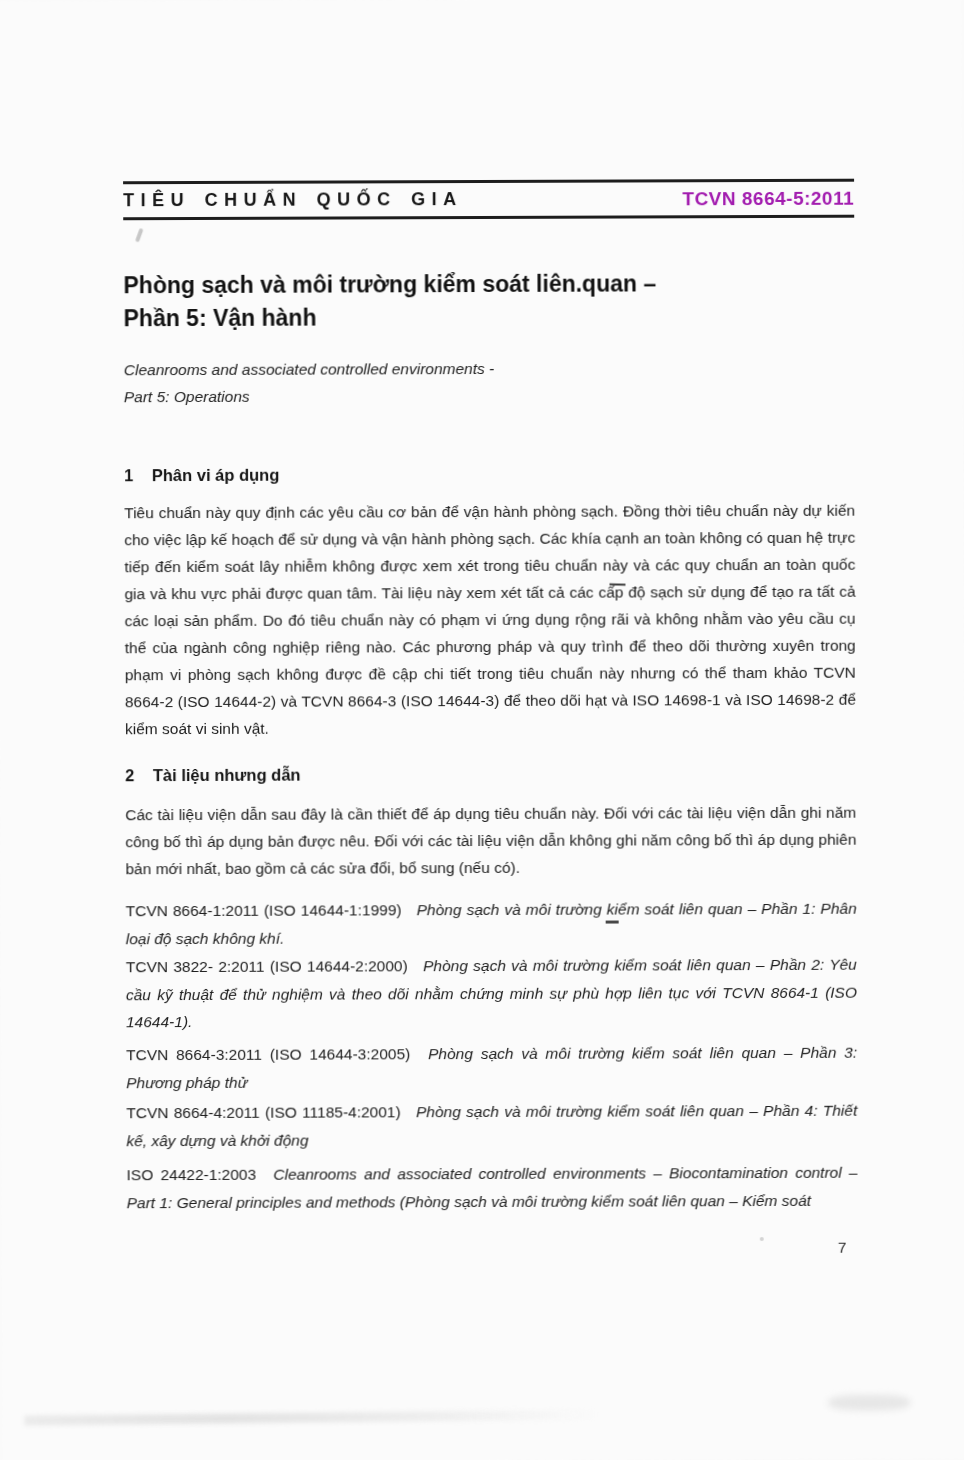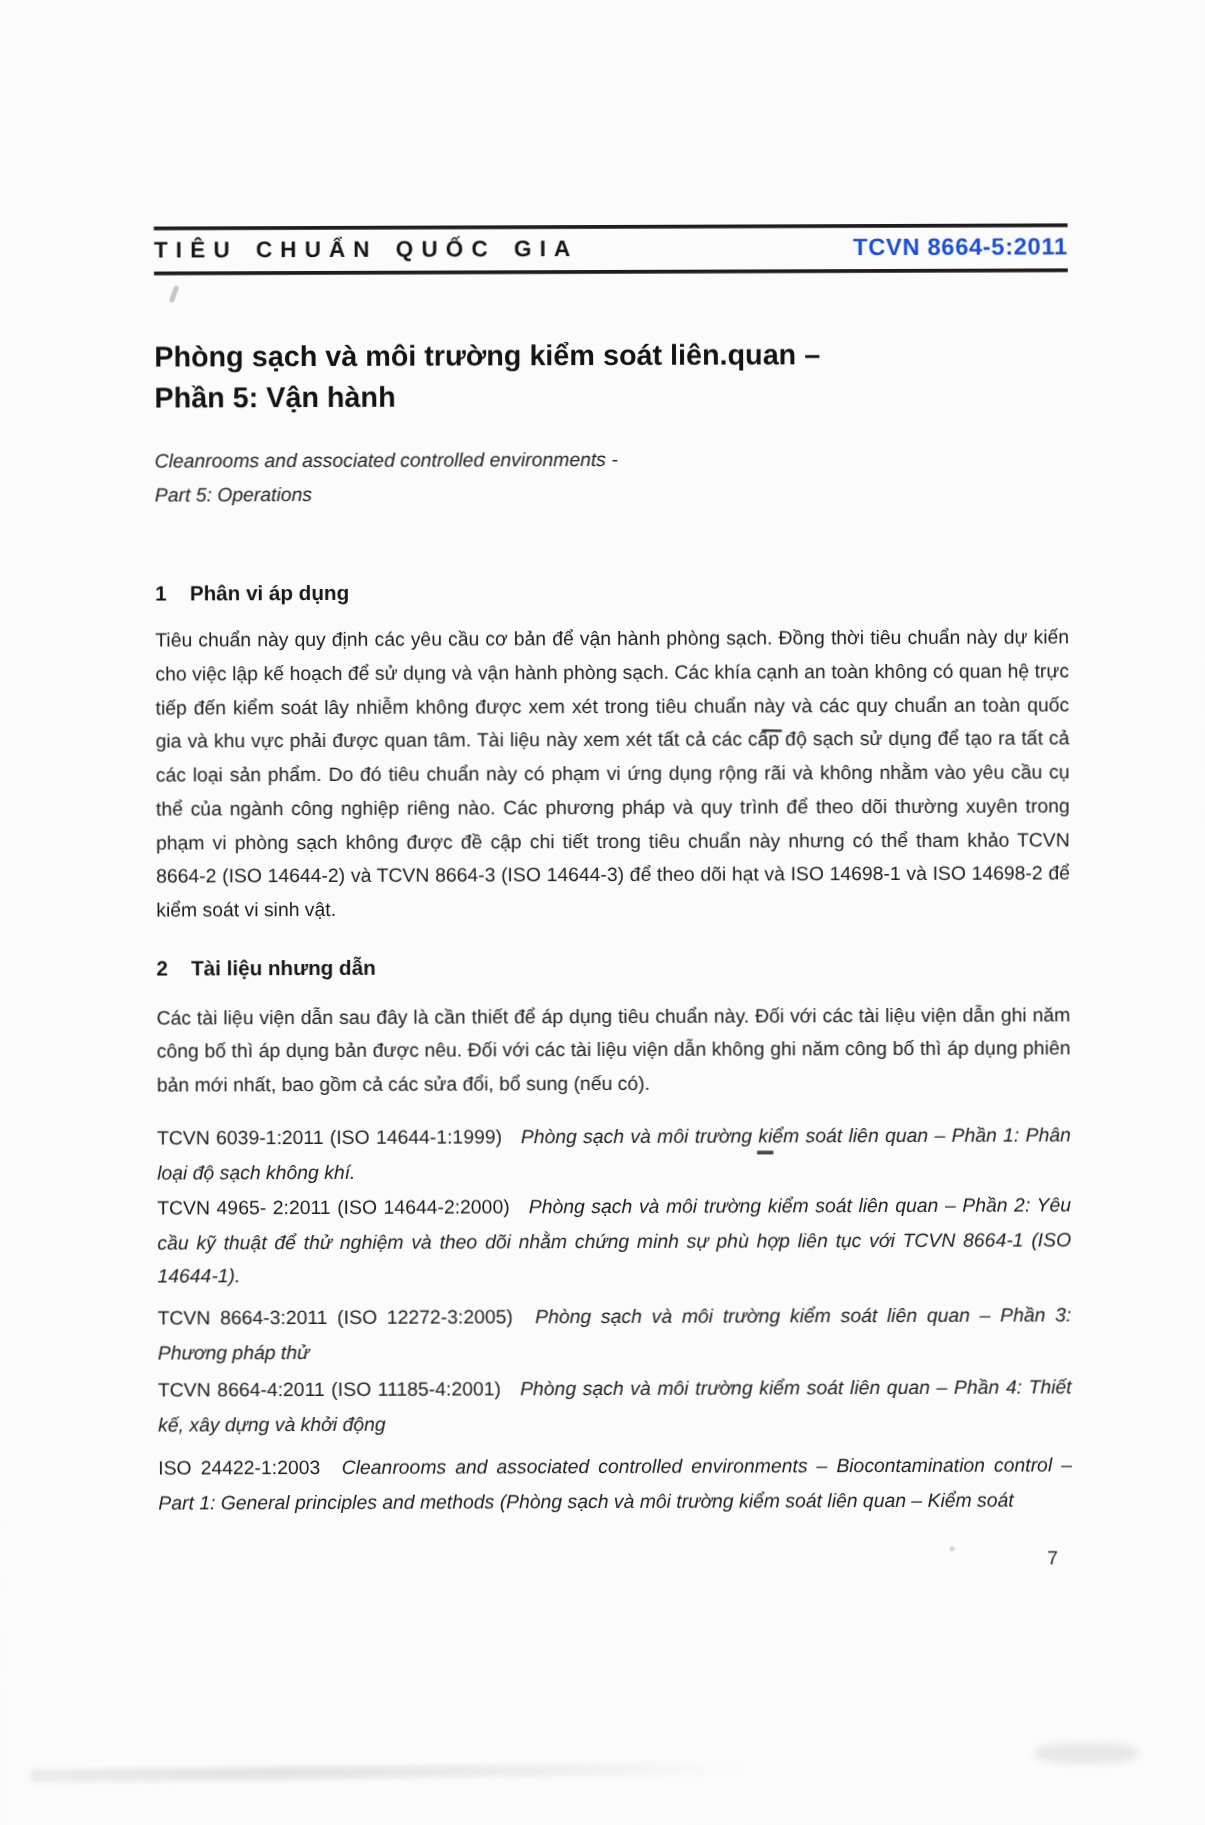--- a/index.html
+++ b/index.html
@@ -40,21 +40,21 @@
     font-weight: bold;
     letter-spacing: 6.5px;
     word-spacing: 3px;
     color: #161616;
     white-space: nowrap;
   }
   .std-header-right {
     font-size: 19px;
     font-weight: bold;
     letter-spacing: 0.5px;
-    color: #1d4ed8;
+    color: #a21caf;
     white-space: nowrap;
   }
   .doc-title {
     position: absolute;
     left: 125px;
     top: 268px;
     width: 740px;
     margin: 0;
     font-size: 23px;
     font-weight: bold;
@@ -181,31 +181,31 @@
   <p class="body-text p1">Tiêu chuẩn này quy định các yêu cầu cơ bản để vận hành phòng sạch. Đồng thời tiêu chuẩn này dự kiến cho việc lập kế hoạch để sử dụng và vận hành phòng sạch. Các khía cạnh an toàn không có quan hệ trực tiếp đến kiểm soát lây nhiễm không được xem xét trong tiêu chuẩn này và các quy chuẩn an toàn quốc gia và khu vực phải được quan tâm. Tài liệu này xem xét tất cả các cấp độ sạch sử dụng để tạo ra tất cả các loại sản phẩm. Do đó tiêu chuẩn này có phạm vi ứng dụng rộng rãi và không nhằm vào yêu cầu cụ thể của ngành công nghiệp riêng nào. Các phương pháp và quy trình để theo dõi thường xuyên trong phạm vi phòng sạch không được đề cập chi tiết trong tiêu chuẩn này nhưng có thể tham khảo TCVN 8664-2 (ISO 14644-2) và TCVN 8664-3 (ISO 14644-3) để theo dõi hạt và ISO 14698-1 và ISO 14698-2 để kiểm soát vi sinh vật.</p>
 
   <h2 class="sec sec-2">
     <span class="sec-num">2</span>
     <span class="sec-label">Tài liệu nhưng dẫn</span>
   </h2>
 
   <p class="body-text p2">Các tài liệu viện dẫn sau đây là cần thiết để áp dụng tiêu chuẩn này. Đối với các tài liệu viện dẫn ghi năm công bố thì áp dụng bản được nêu. Đối với các tài liệu viện dẫn không ghi năm công bố thì áp dụng phiên bản mới nhất, bao gồm cả các sửa đổi, bổ sung (nếu có).</p>
 
   <p class="ref r0">
-    <span class="ref-code">TCVN 6039-1:2011 (ISO 14644-1:1999)</span>
+    <span class="ref-code">TCVN 8664-1:2011 (ISO 14644-1:1999)</span>
     <span class="ref-title">Phòng sạch và môi trường kiểm soát liên quan – Phần 1: Phân loại độ sạch không khí.</span>
   </p>
 
   <p class="ref r1">
-    <span class="ref-code">TCVN 4965- 2:2011 (ISO 14644-2:2000)</span>
+    <span class="ref-code">TCVN 3822- 2:2011 (ISO 14644-2:2000)</span>
     <span class="ref-title">Phòng sạch và môi trường kiểm soát liên quan – Phần 2: Yêu cầu kỹ thuật để thử nghiệm và theo dõi nhằm chứng minh sự phù hợp liên tục với TCVN 8664-1 (ISO 14644-1).</span>
   </p>
 
   <p class="ref r2">
-    <span class="ref-code">TCVN 8664-3:2011 (ISO 12272-3:2005)</span>
+    <span class="ref-code">TCVN 8664-3:2011 (ISO 14644-3:2005)</span>
     <span class="ref-title">Phòng sạch và môi trường kiểm soát liên quan – Phần 3: Phương pháp thử</span>
   </p>
 
   <p class="ref r3">
     <span class="ref-code">TCVN 8664-4:2011 (ISO 11185-4:2001)</span>
     <span class="ref-title">Phòng sạch và môi trường kiểm soát liên quan – Phần 4: Thiết kế, xây dựng và khởi động</span>
   </p>
 
   <p class="ref r4">
     <span class="ref-code">ISO 24422-1:2003</span>

